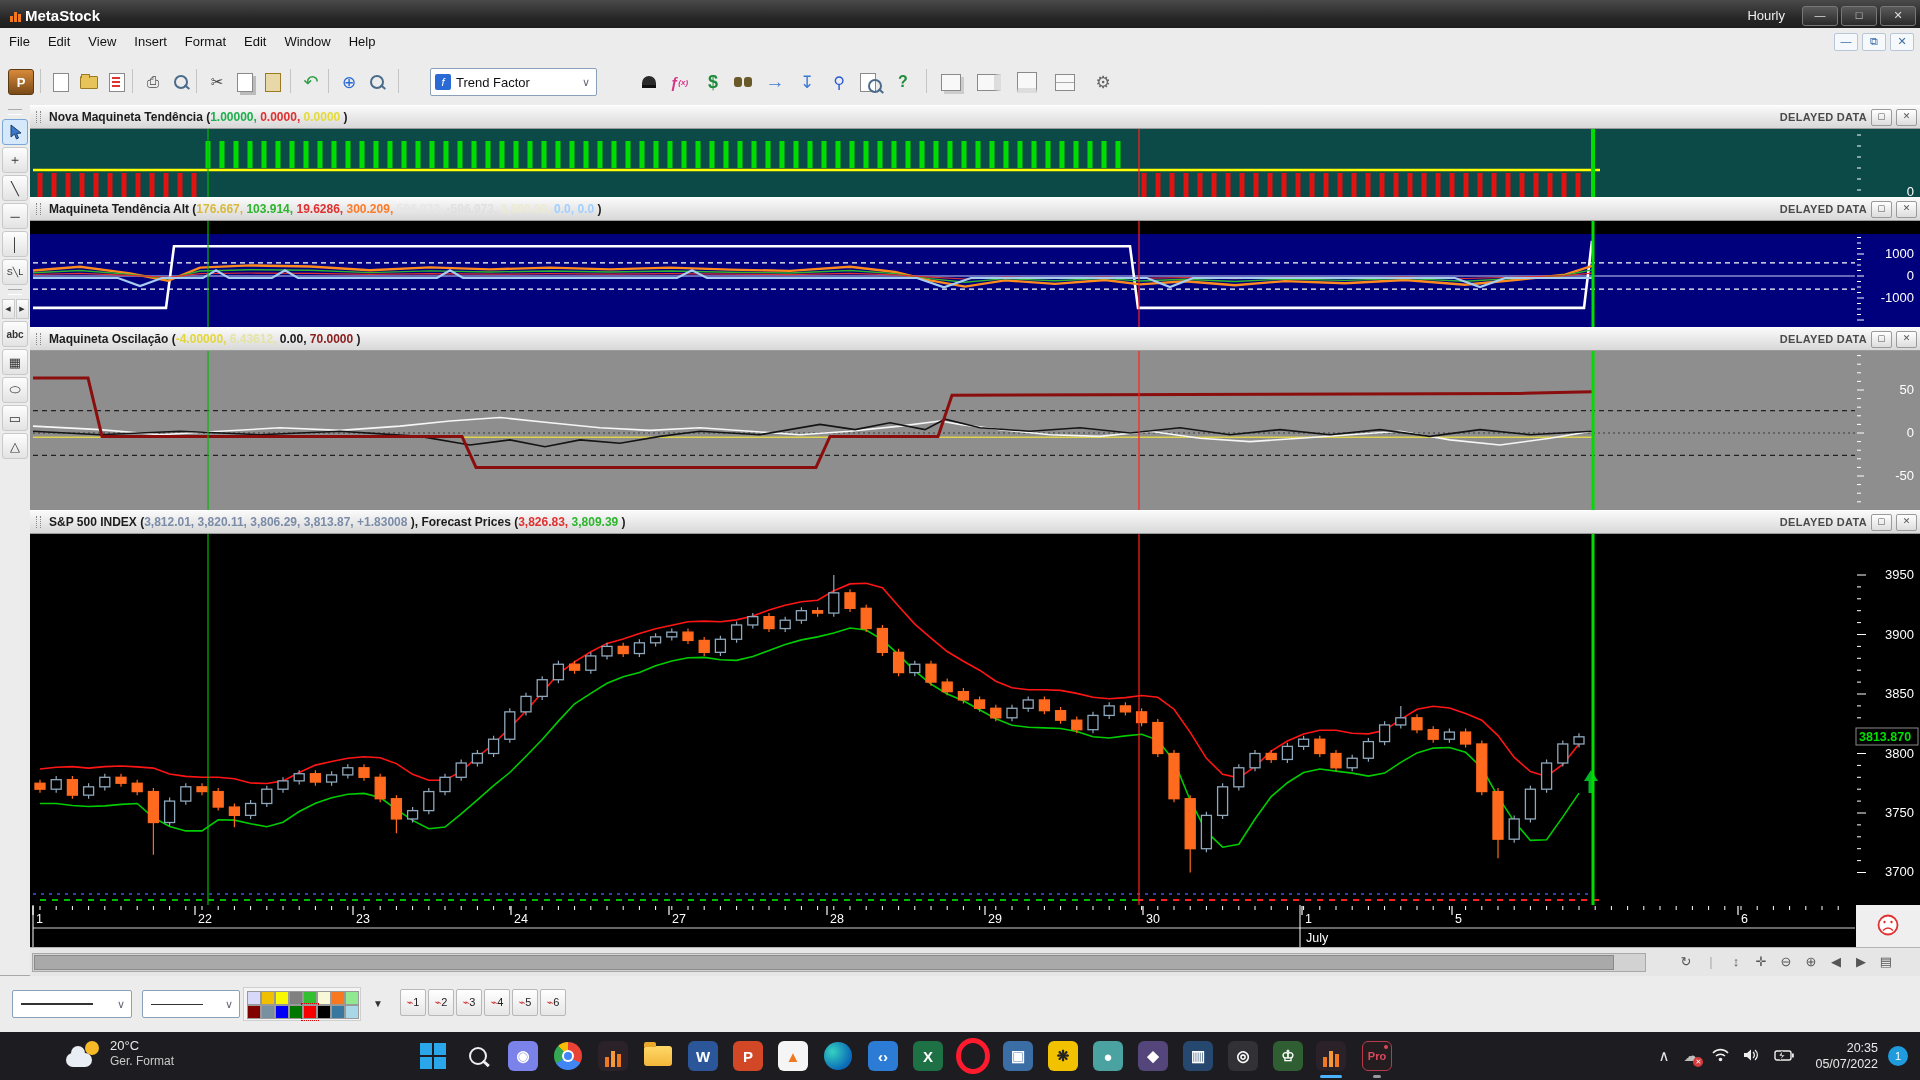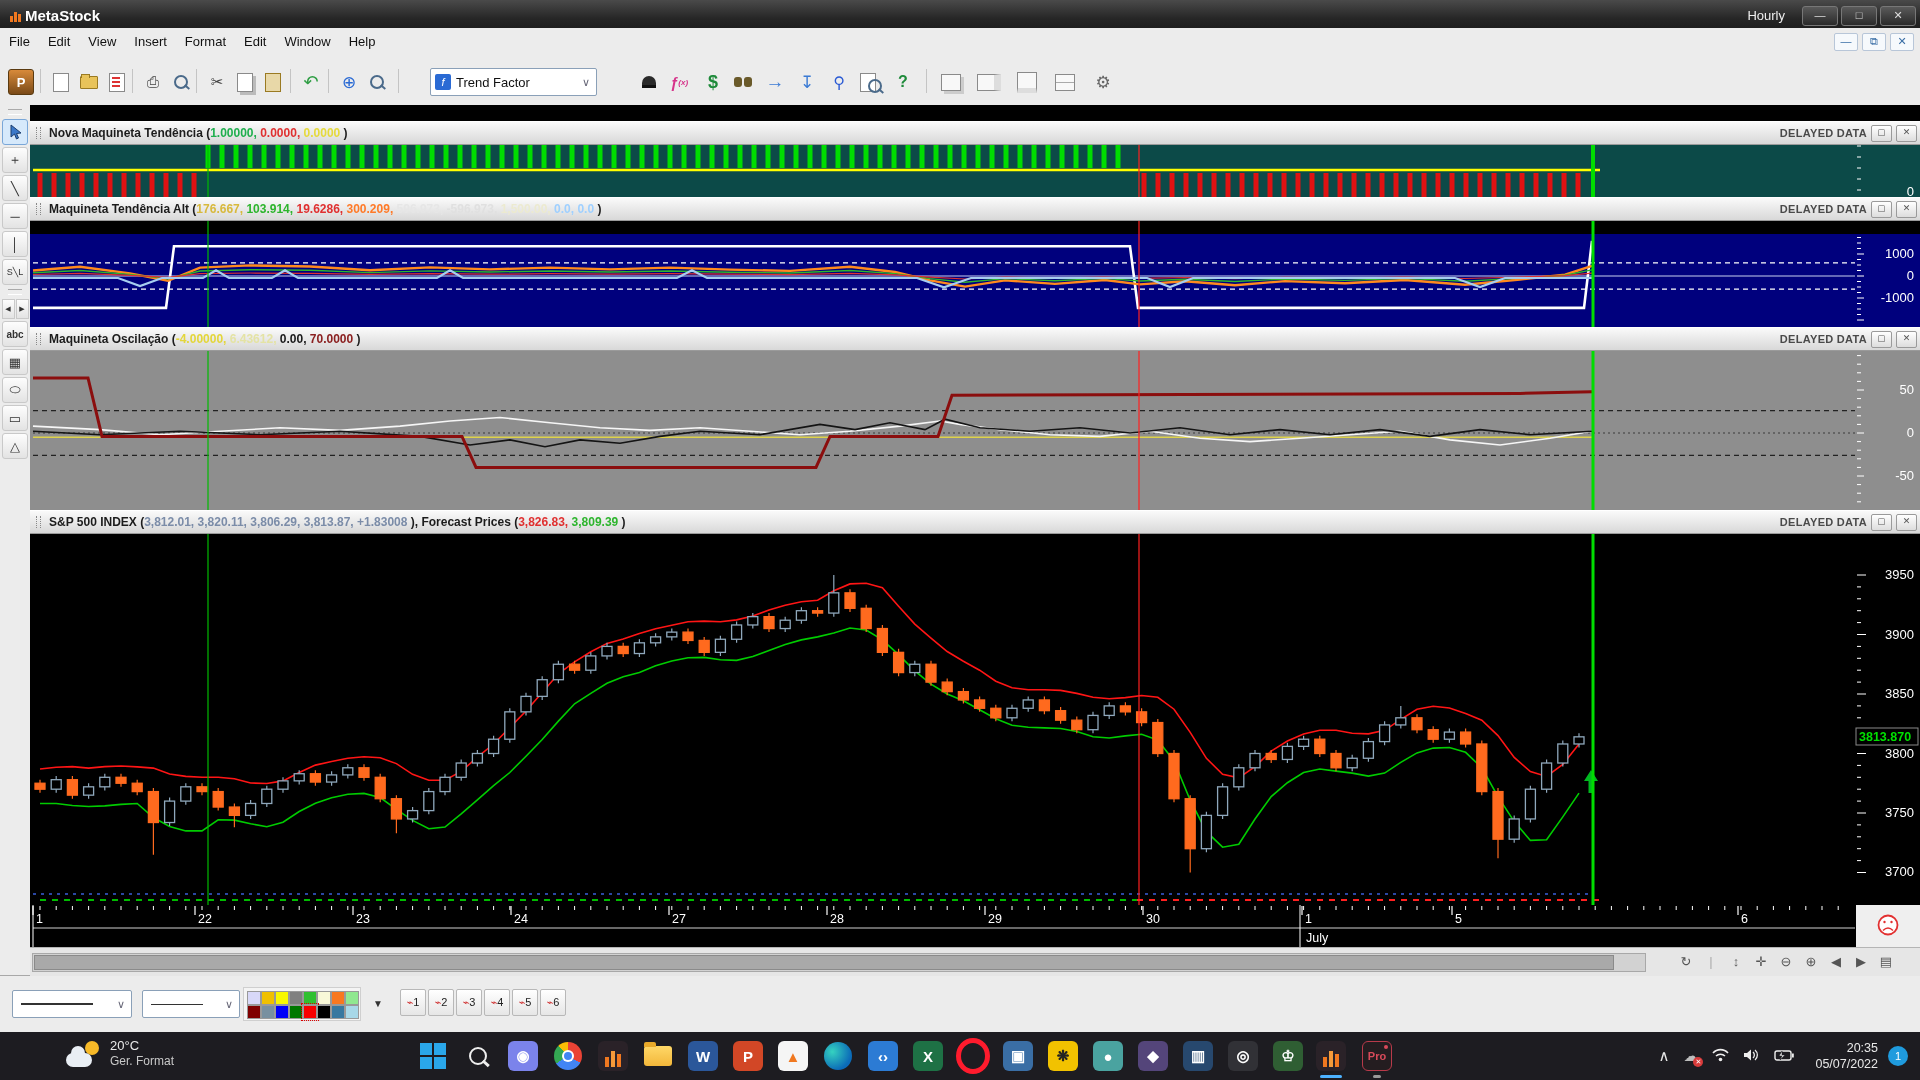--- a/index.html
+++ b/index.html
@@ -800,21 +800,21 @@
           <line x1="1300" y1="905" x2="1300" y2="947" stroke="#fff" stroke-width="1"></line>
           <text x="1306" y="942" fill="#fff" font-size="12.5" text-anchor="start" font-family="Liberation Sans, sans-serif" font-weight="normal">July</text>
         </g>
         <g>
           <circle cx="1888" cy="925" r="9.5" fill="#fff" stroke="#e23030" stroke-width="1.8"></circle>
           <circle cx="1884.5" cy="922" r="1.2" fill="#e23030"></circle>
           <circle cx="1891.5" cy="922" r="1.2" fill="#e23030"></circle>
           <path d="M1883,930.5 Q1888,925.5 1893,930.5" fill="none" stroke="#e23030" stroke-width="1.5"></path>
         </g>
       </svg>
-    <div class="phead" style="top:16px">
+    <div class="phead" style="top:0">
         <span class="grip"></span>
         <span class="ptitle">Nova Maquineta Tendência (</span>
         <span class="pparams"><span style="color:#1faf4e">1.00000, </span><span style="color:#e03030">0.0000, </span><span style="color:#e5da3c">0.0000 </span></span>
         <span class="ptitle">)</span>
         <span class="delayed">DELAYED DATA</span>
         <span class="hbtn">▢</span>
         <span class="hbtn">✕</span>
       </div>
     <div class="phead" style="top:92px">
         <span class="grip"></span>

